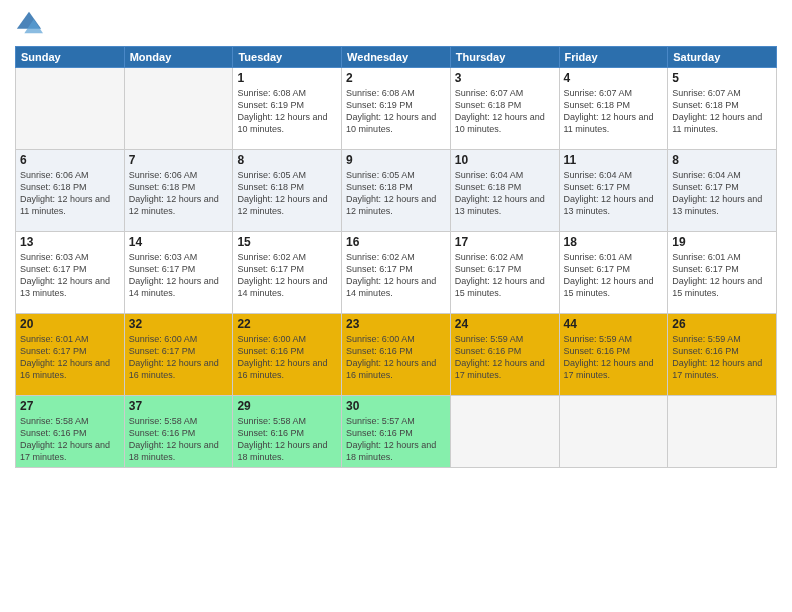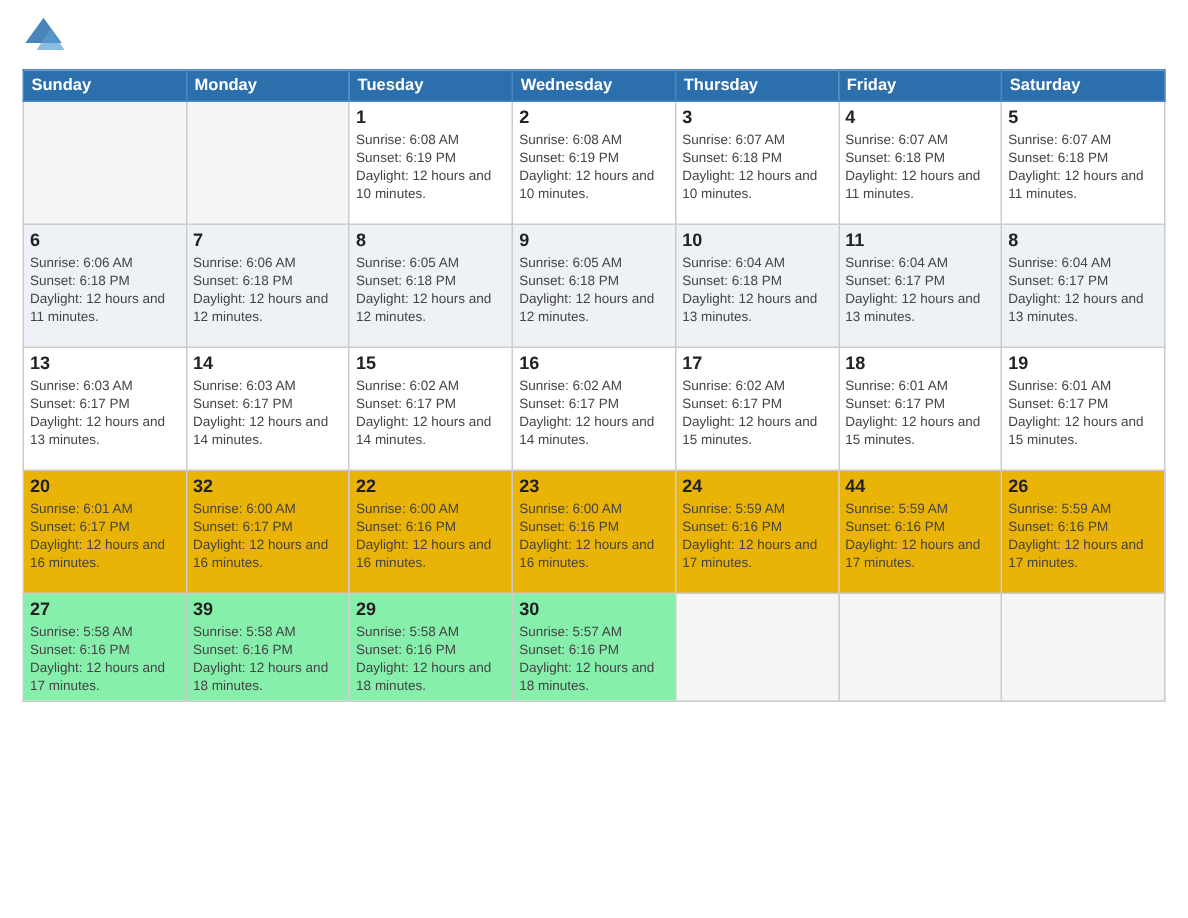--- a/index.html
+++ b/index.html
@@ -249,21 +249,21 @@
             <span class="day-num">26</span>
             <div class="day-info">Sunrise: 5:59 AM<br>Sunset: 6:16 PM<br>Daylight: 12 hours and 17 minutes.</div>
           </td>
         </tr>
         <tr style="background: #86efac;">
           <td>
             <span class="day-num">27</span>
             <div class="day-info">Sunrise: 5:58 AM<br>Sunset: 6:16 PM<br>Daylight: 12 hours and 17 minutes.</div>
           </td>
           <td>
-            <span class="day-num">39</span>
+            <span class="day-num">37</span>
             <div class="day-info">Sunrise: 5:58 AM<br>Sunset: 6:16 PM<br>Daylight: 12 hours and 18 minutes.</div>
           </td>
           <td>
             <span class="day-num">29</span>
             <div class="day-info">Sunrise: 5:58 AM<br>Sunset: 6:16 PM<br>Daylight: 12 hours and 18 minutes.</div>
           </td>
           <td>
             <span class="day-num">30</span>
             <div class="day-info">Sunrise: 5:57 AM<br>Sunset: 6:16 PM<br>Daylight: 12 hours and 18 minutes.</div>
           </td>

